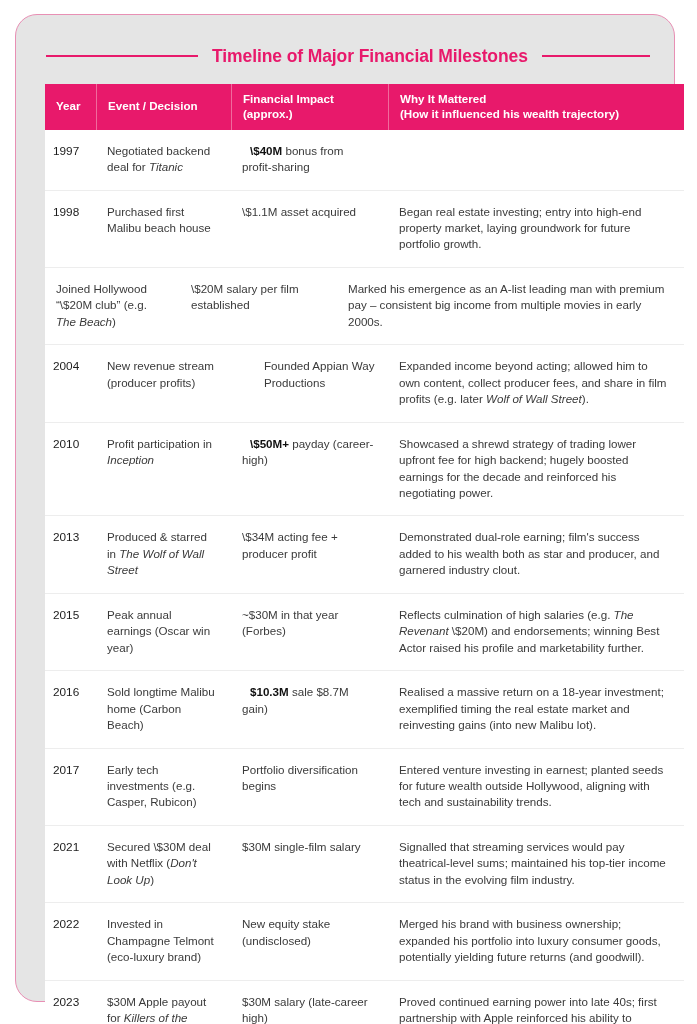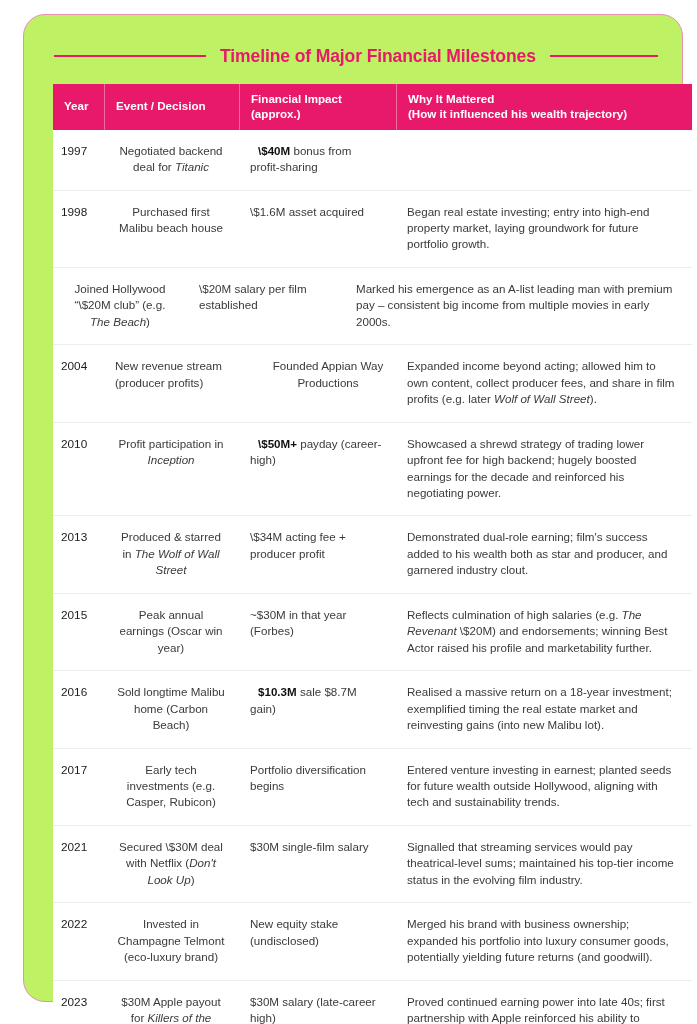--- a/index.html
+++ b/index.html
@@ -20,27 +20,27 @@
     position: relative;
     width: 697px;
     height: 1024px;
     background: #ffffff;
     overflow: hidden;
   }
 
   
   .frame {
     position: absolute;
-    left: 23px;
+    left: 15px;
     top: 14px;
     width: 660px;
     height: 988px;
     border: 1.6px solid #e88fb4;
     border-radius: 22px;
-    background: #bef264;
+    background: #e5e5e5;
   }
 
   
   .title-row {
     position: absolute;
     left: 30px;
     top: 24px;
     width: 630px;
     height: 34px;
     display: flex;
@@ -106,21 +106,21 @@
     line-height: 1.42;
     color: #333333;
   }
   .trow .cell.col-year {
     font-weight: normal;
     color: #1c1c1c;
     font-size: 11.8px;
     padding-left: 8px;
     padding-right: 4px;
   }
-  .trow .cell.col-event  { color: #3a3a3a; text-align: center; }
+  .trow .cell.col-event  { color: #3a3a3a; }
   .trow .cell.col-impact { color: #3a3a3a; }
   .trow .cell.col-why    { color: #3a3a3a; padding-right: 16px; }
 
   .b  { font-weight: bold; color: #111111; margin-left: 8px; }
   .i  { font-style: italic; }
 </style>
 </head>
 <body>
 
 <div class="page">
@@ -157,21 +157,21 @@
 
       <div id="tbody">
           <div class="trow">
             <div class="cell col-year">1997</div>
             <div class="cell col-event">Negotiated backend deal for <span class="i">Titanic</span></div>
             <div class="cell col-impact"><span class="b">\$40M</span> bonus from profit-sharing</div>
           </div>
           <div class="trow">
             <div class="cell col-year">1998</div>
             <div class="cell col-event">Purchased first Malibu beach house</div>
-            <div class="cell col-impact">\$1.6M asset acquired</div>
+            <div class="cell col-impact">\$1.1M asset acquired</div>
             <div class="cell col-why">Began real estate investing; entry into high-end property market, laying groundwork for future portfolio growth.</div>
           </div>
           <div class="trow">
             <div class="cell col-event">Joined Hollywood “\$20M club” (e.g. <span class="i">The Beach</span>)</div>
             <div class="cell col-impact">\$20M salary per film established</div>
             <div class="cell col-why">Marked his emergence as an A-list leading man with premium pay – consistent big income from multiple movies in early 2000s.</div>
           </div>
           <div class="trow">
             <div class="cell col-year">2004</div>
             <div class="cell col-impact">New revenue stream (producer profits)</div>

